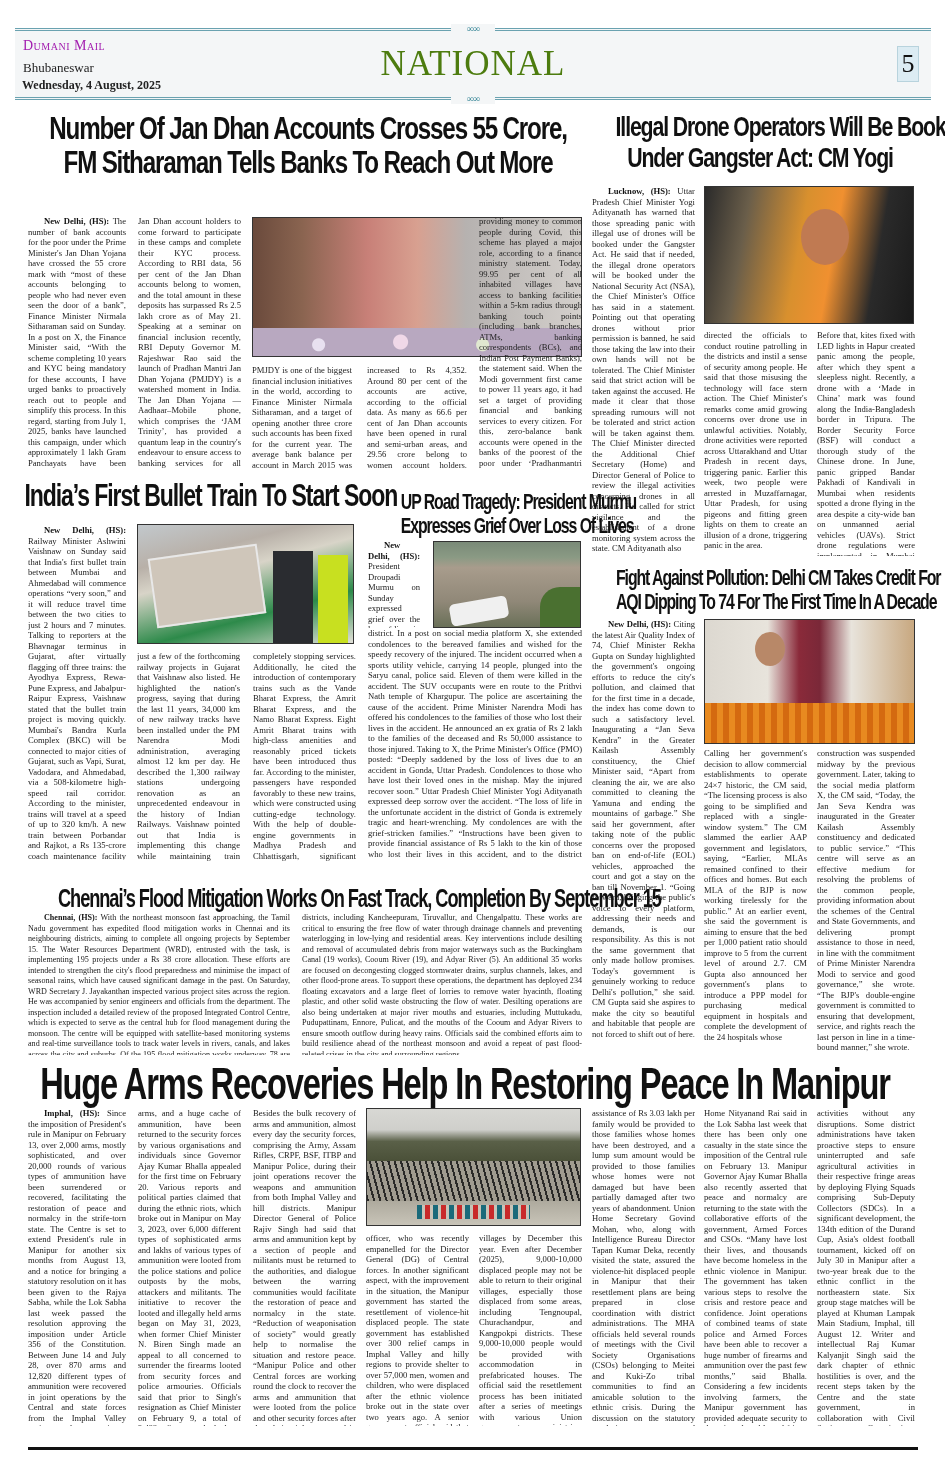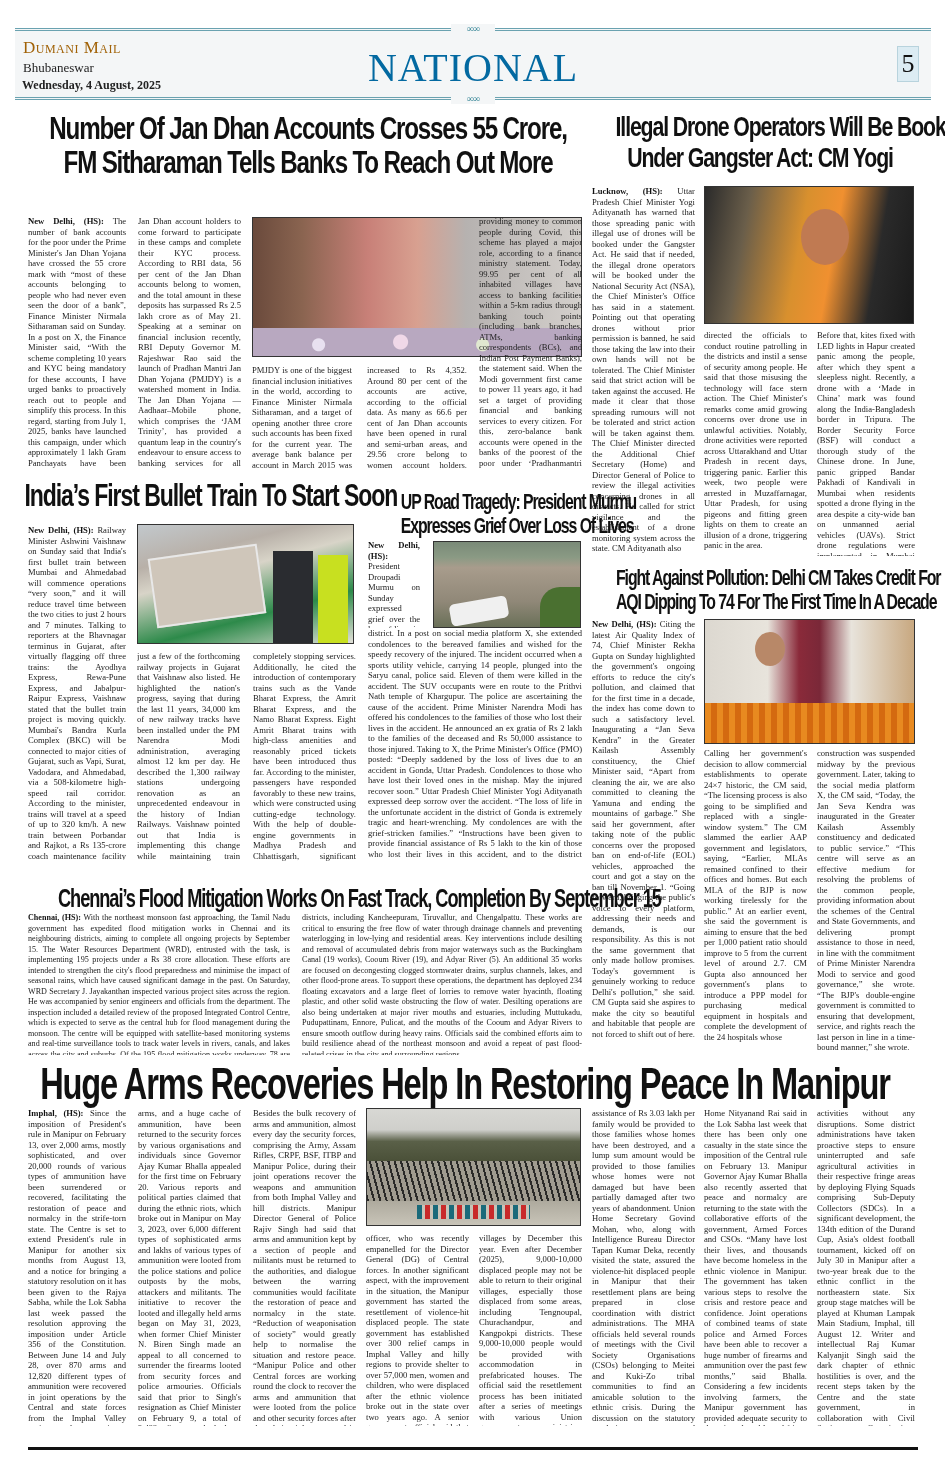--- a/index.html
+++ b/index.html
@@ -4,28 +4,28 @@
 <style>
   * { box-sizing: border-box; margin: 0; padding: 0; }
   html, body { width: 945px; height: 1474px; background: #fff; overflow: hidden; }
   body { position: relative; font-family: "Liberation Serif", serif; color: #1a1a1a; }
   .abs { position: absolute; }
   .masthead { left: 15px; top: 28px; width: 916px; height: 72px; background: #f4f6f7; }
   .rule { position: absolute; left: 0; right: 0; height: 3px; border-top: 1px solid #6aa2b0; border-bottom: 1px solid #6aa2b0; }
   .rule.top { top: 0; } .rule.bot { bottom: 0; }
   .flourish { position: absolute; left: 50%; transform: translateX(-50%); width: 44px; height: 10px; background: #f4f6f7; color: #3d8a9a; font-size: 10px; line-height: 10px; text-align: center; letter-spacing: -1px; }
   .flourish.top { top: -4px; } .flourish.bot { bottom: -4px; }
-  .paper-name { position: absolute; left: 8px; top: 10px; font-size: 17px; letter-spacing: 0.5px; color: #a16207; font-variant: small-caps; }
+  .paper-name { position: absolute; left: 8px; top: 10px; font-size: 14px; letter-spacing: 0.5px; color: #a21caf; font-variant: small-caps; }
   .paper-city { position: absolute; left: 8px; top: 32px; font-size: 13px; color: #222; text-align: center; }
   .paper-date { position: absolute; left: 7px; top: 50px; font-size: 12px; font-weight: bold; color: #222; }
-  .section { position: absolute; left: 0; right: 0; top: 16px; text-align: center; font-size: 40px; color: #0369a1; letter-spacing: 1px; }
+  .section { position: absolute; left: 0; right: 0; top: 16px; text-align: center; font-size: 35px; color: #4d7c0f; letter-spacing: 1px; }
   .pageno { position: absolute; right: 12px; top: 18px; width: 22px; height: 36px; background: #dcecf3; border: 1px solid #b8d3dd; font-size: 26px; text-align: center; line-height: 34px; color: #111; }
   .hl { font-family: "Liberation Sans", sans-serif; font-weight: bold; color: #111; text-align: center; transform-origin: left top; letter-spacing: -1.5px; line-height: 1.08; white-space: nowrap; }
   .body { font-size: 8.6px; line-height: 10.5px; text-align: justify; color: #222; }
-  .body b { color: #111; }
+  .body b { color: #111; margin-left: 16px; }
   .col { position: absolute; overflow: hidden; }
   .photo { position: absolute; border: 1.5px solid #333; overflow: hidden; }
   .divider { position: absolute; height: 3px; background: #111; }
 </style>
 </head>
 <body>
 
 <header class="abs masthead">
   <div class="rule top"></div>
   <div class="flourish top">∞∞</div>

